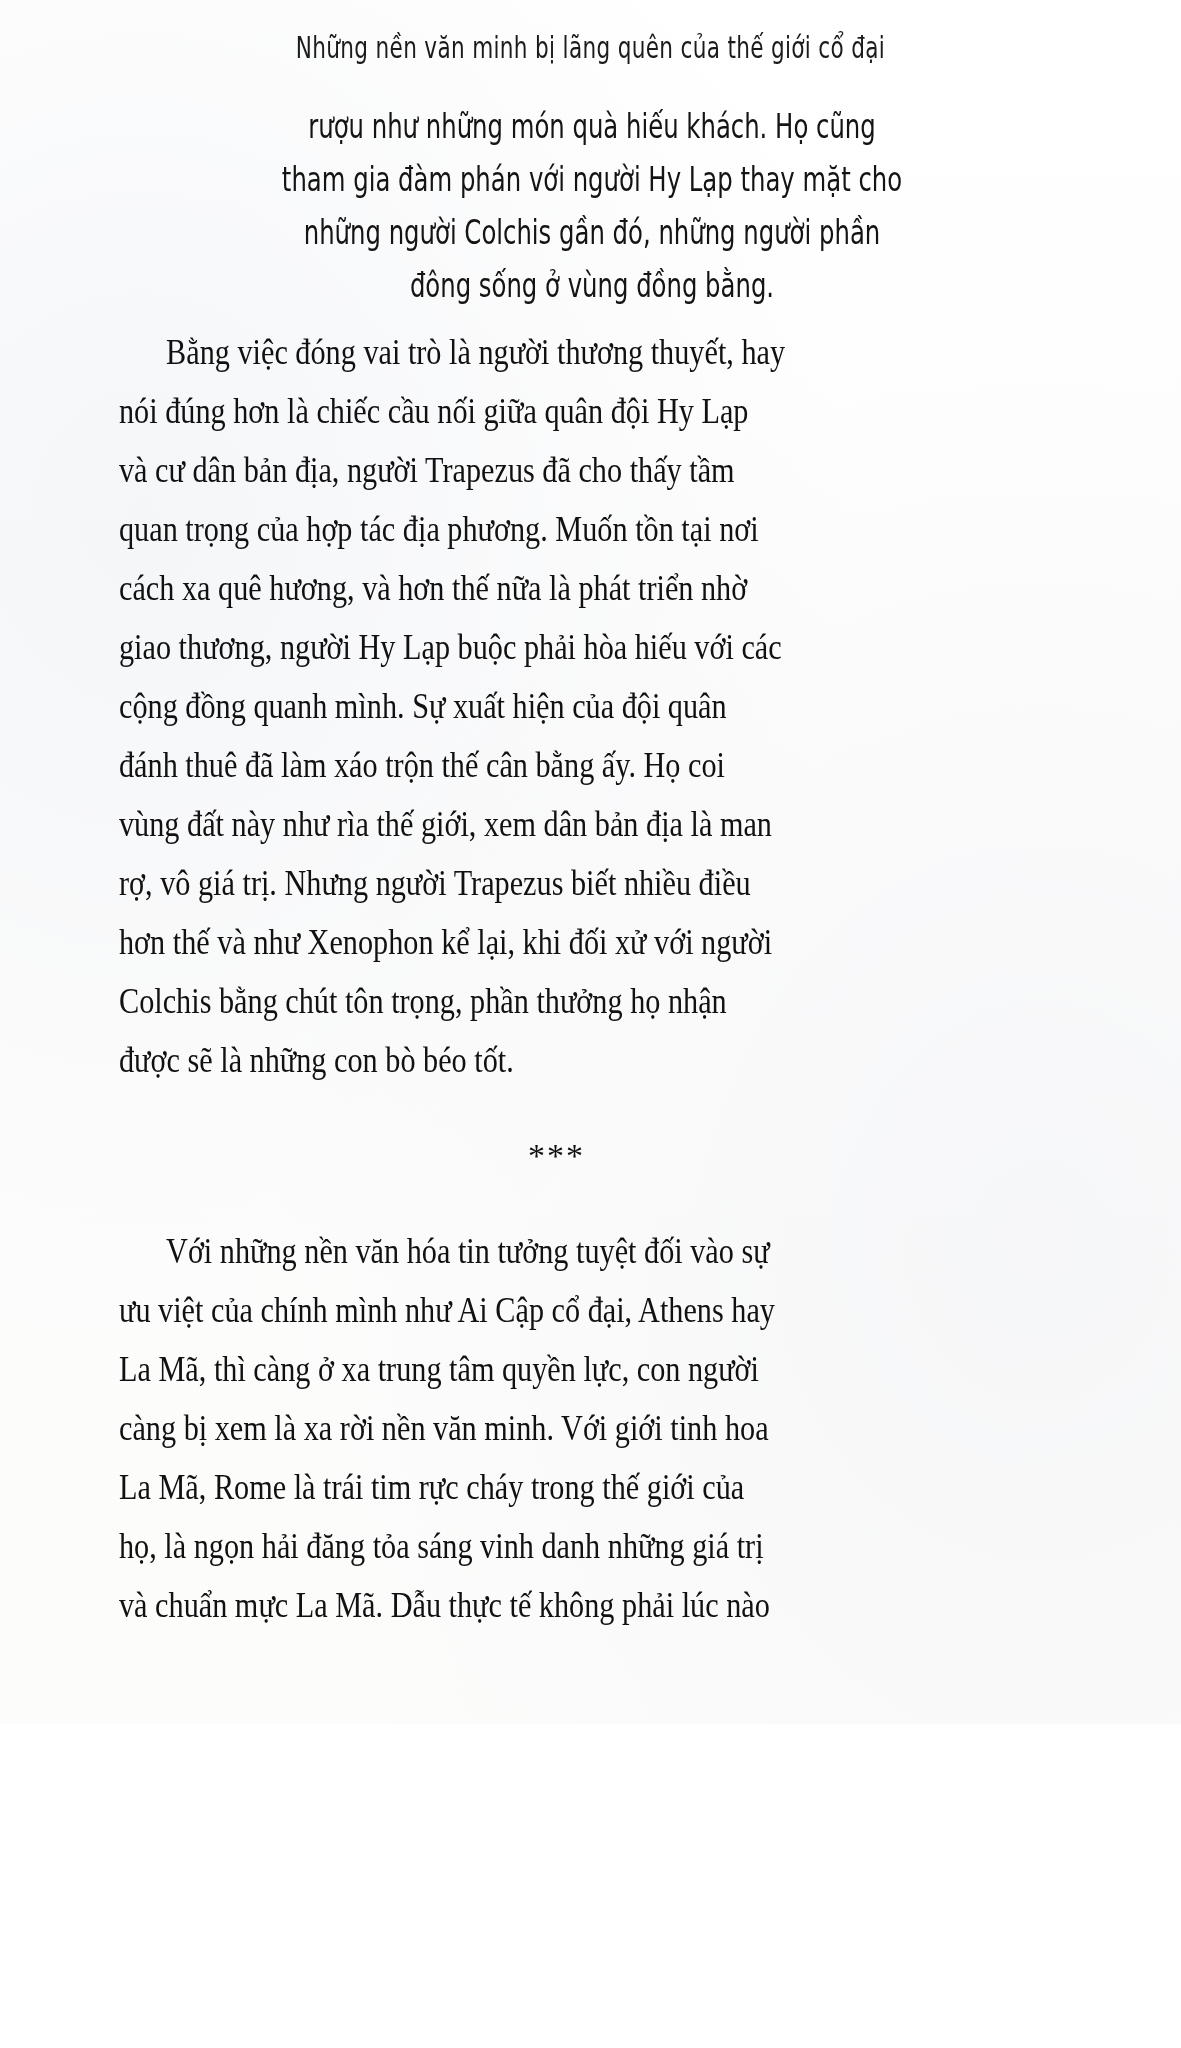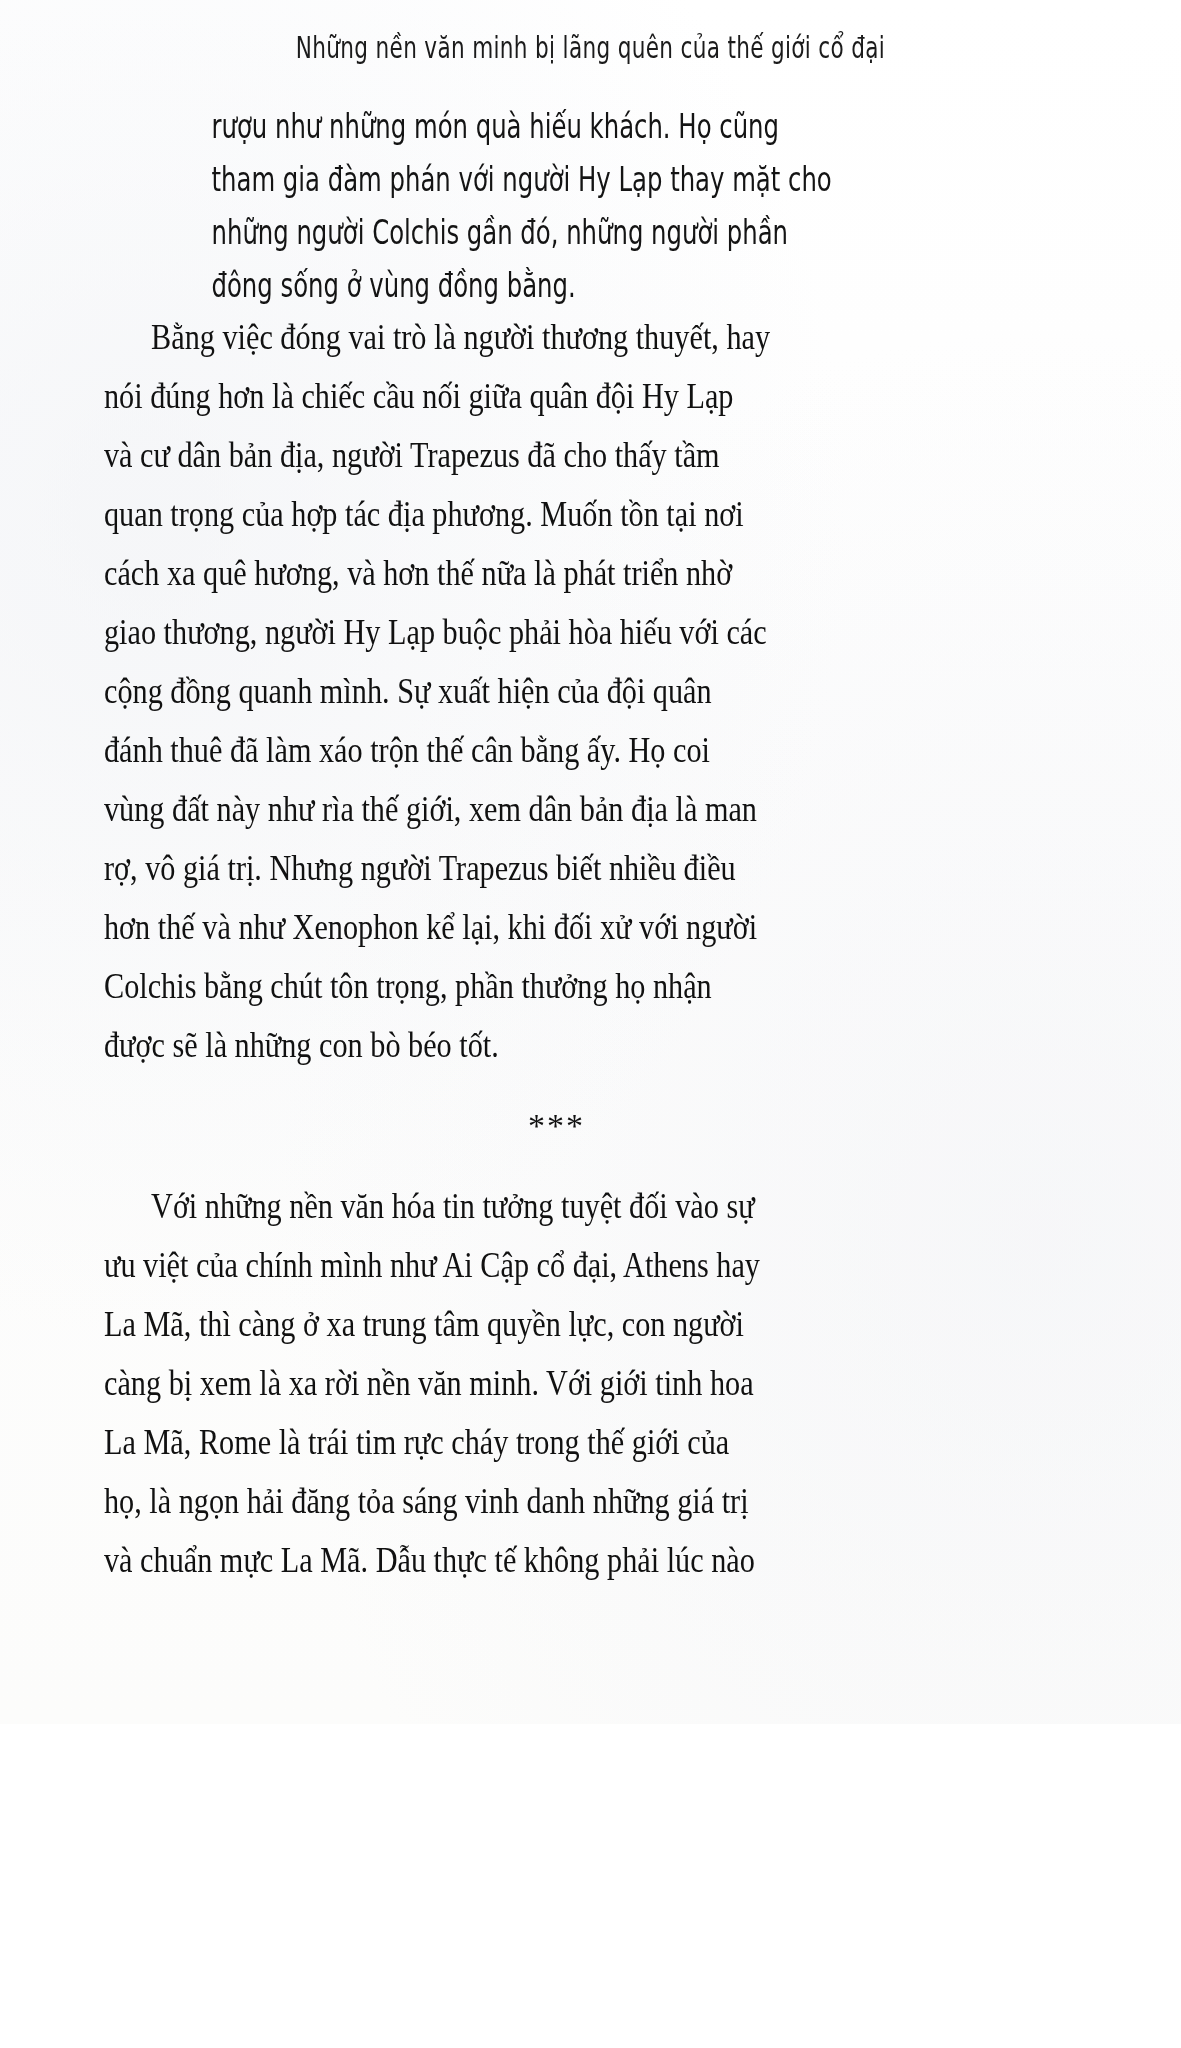--- a/index.html
+++ b/index.html
@@ -55,20 +55,21 @@
     transform-origin: center center;
     white-space: nowrap;
   }
 
   
   .quote-block {
     position: absolute;
     top: 100px;
     left: 128px;
     width: 928px;
+    text-align: center;
     font-family: "DejaVu Sans Condensed", "Liberation Sans Narrow", "Liberation Sans", sans-serif;
     font-size: 33px;
     line-height: 53px;
     color: #141414;
   }
   .quote-block .qline {
     display: block;
     transform: scaleX(0.82);
     transform-origin: center center;
     white-space: nowrap;
@@ -79,21 +80,21 @@
     position: absolute;
     left: 104px;
     width: 905px;
     top: 308px;
   }
 
   .para {
     font-family: "Liberation Serif", "DejaVu Serif", serif;
     font-size: 36px;
     color: #111111;
-    margin: 0;
+    margin: 15px;
   }
   .para .bline {
     display: block;
     height: 59px;
     line-height: 59px;
     white-space: nowrap;
     transform: scaleX(0.84);
     transform-origin: left center;
   }
   .para .bline.indent {

